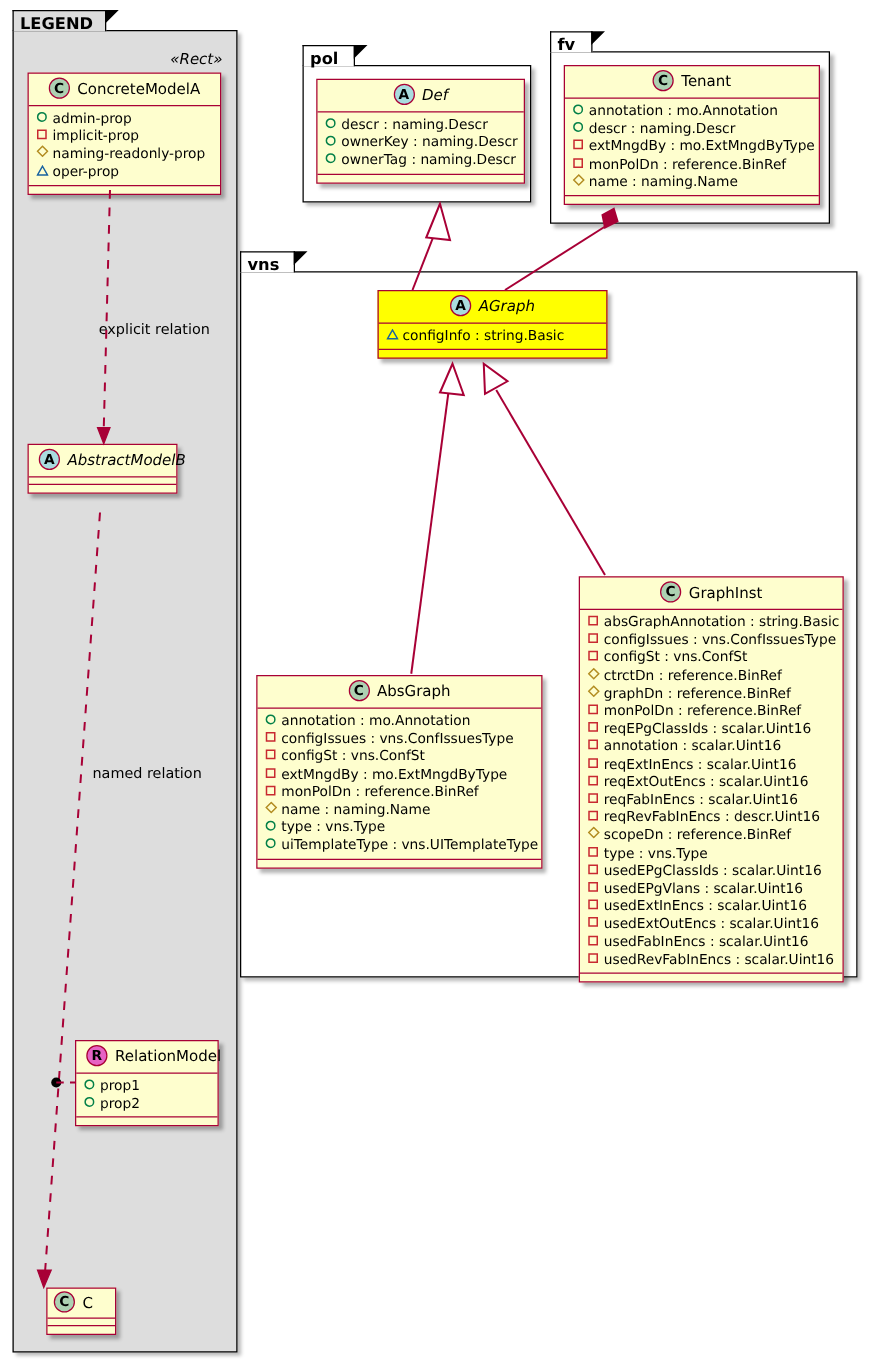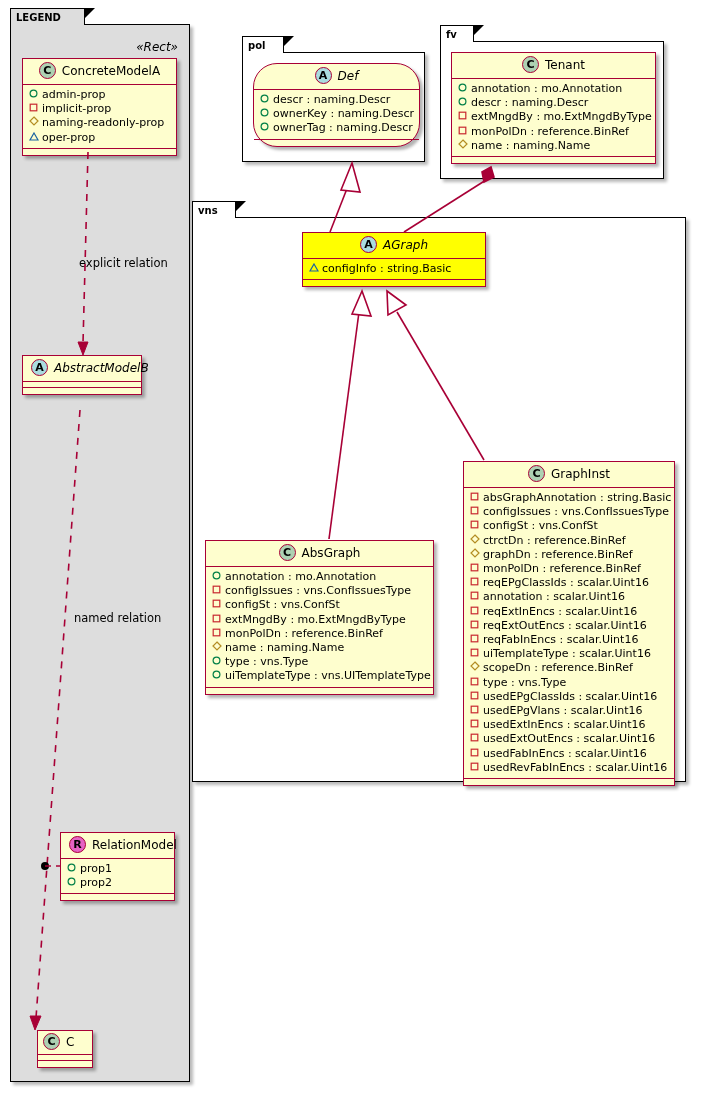--- a/index.html
+++ b/index.html
@@ -31,21 +31,21 @@
   .pkg.plain-pkg {
     box-shadow: 3px 3px 3px rgba(0,0,0,0.28);
   }
   .pkg-tab {
     position: absolute;
     box-sizing: border-box;
     border: 1.5px solid #000000;
     border-bottom: none;
     background: inherit;
     font-weight: bold;
-    font-size: 10px;
+    font-size: 13px;
     line-height: 1;
     padding: 4px 4px 3px 5px;
     white-space: nowrap;
     color: #000000;
   }
   .pkg-tab::after {
     content: "";
     position: absolute;
     right: -11px;
     top: -1.5px;
@@ -221,21 +221,21 @@
 </div>
 
 <div class="edge-label" style="left:79px; top:256px;">explicit relation</div>
 <div class="edge-label" style="left:74px; top:611px;">named relation</div>
 
 <div class="pkg plain-pkg" style="left:242px; top:52px; width:183px; height:110px;"></div>
 <div class="pkg-tab white-tab" style="left:242px; top:36px; width:42px; height:17px;">
   <span>pol</span>
 </div>
 
-<div class="cls" style="left:253px; top:63px; width:167px;border-radius:24px;">
+<div class="cls" style="left:253px; top:63px; width:167px;">
   <div class="cls-title">
     <span class="stereo A">A</span><span class="tname italic">Def</span>
   </div>
   <div class="cls-attrs">
     <span class="attr">
       <span class="vis"><svg width="9" height="9" viewBox="0 0 9 9">
             <circle cx="4.5" cy="4.5" r="3.4" fill="none" stroke="#038048" stroke-width="1.2"></circle>
           </svg></span><span>descr : naming.Descr</span>
     </span>
     <span class="attr">
@@ -415,21 +415,21 @@
           </svg></span><span>reqExtOutEncs : scalar.Uint16</span>
     </span>
     <span class="attr">
       <span class="vis"><svg width="9" height="9" viewBox="0 0 9 9">
             <rect x="1.2" y="1.2" width="6.6" height="6.6" fill="none" stroke="#C82930" stroke-width="1.2"></rect>
           </svg></span><span>reqFabInEncs : scalar.Uint16</span>
     </span>
     <span class="attr">
       <span class="vis"><svg width="9" height="9" viewBox="0 0 9 9">
             <rect x="1.2" y="1.2" width="6.6" height="6.6" fill="none" stroke="#C82930" stroke-width="1.2"></rect>
-          </svg></span><span>uiTemplateType : scalar.Uint16</span>
+          </svg></span><span>reqRevFabInEncs : descr.Uint16</span>
     </span>
     <span class="attr">
       <span class="vis"><svg width="10" height="10" viewBox="0 0 10 10">
             <polygon points="5,1 9,5 5,9 1,5" fill="none" stroke="#B38D22" stroke-width="1.2"></polygon>
           </svg></span><span>scopeDn : reference.BinRef</span>
     </span>
     <span class="attr">
       <span class="vis"><svg width="9" height="9" viewBox="0 0 9 9">
             <rect x="1.2" y="1.2" width="6.6" height="6.6" fill="none" stroke="#C82930" stroke-width="1.2"></rect>
           </svg></span><span>type : vns.Type</span>

